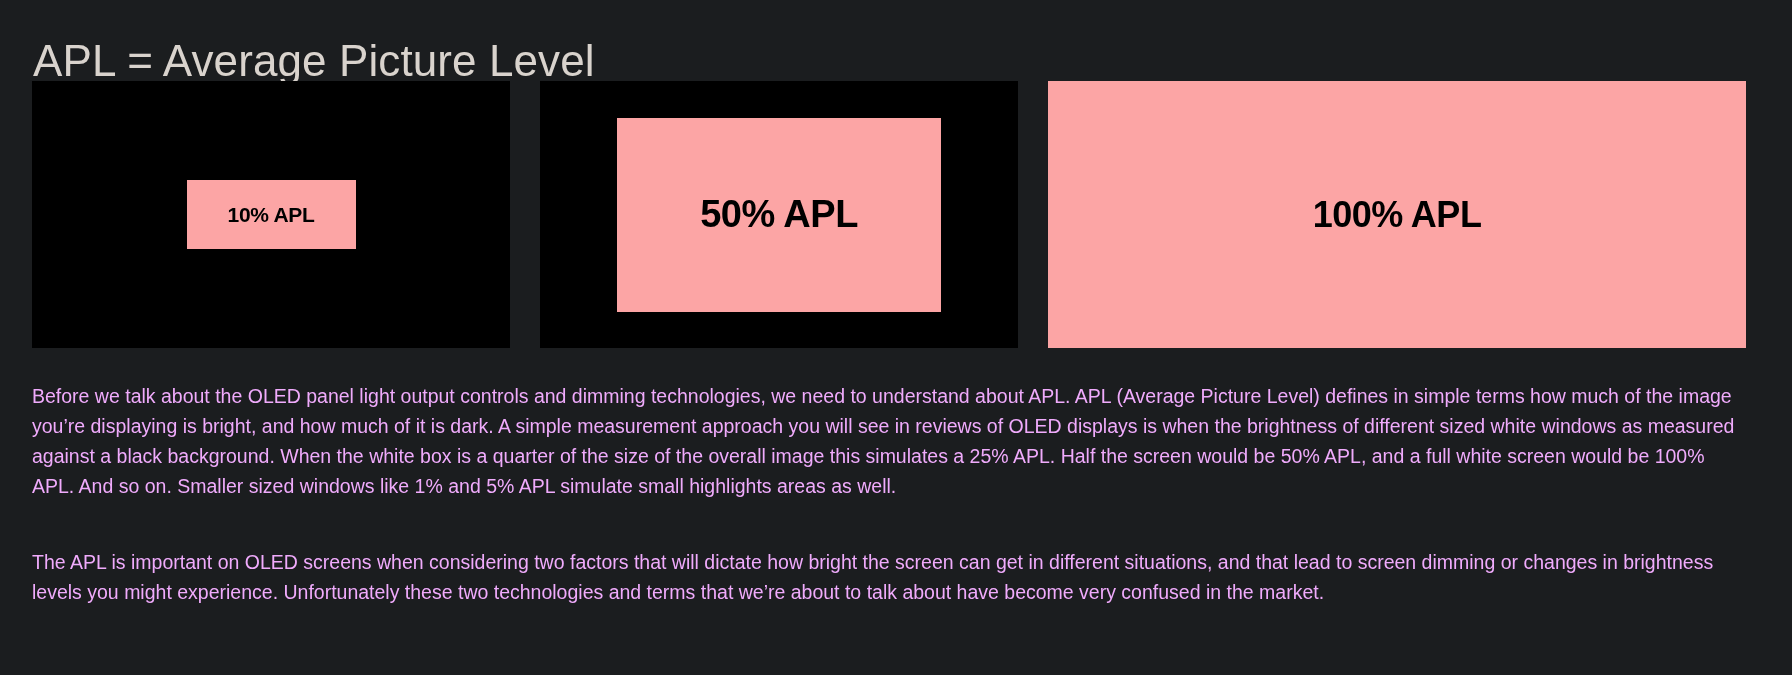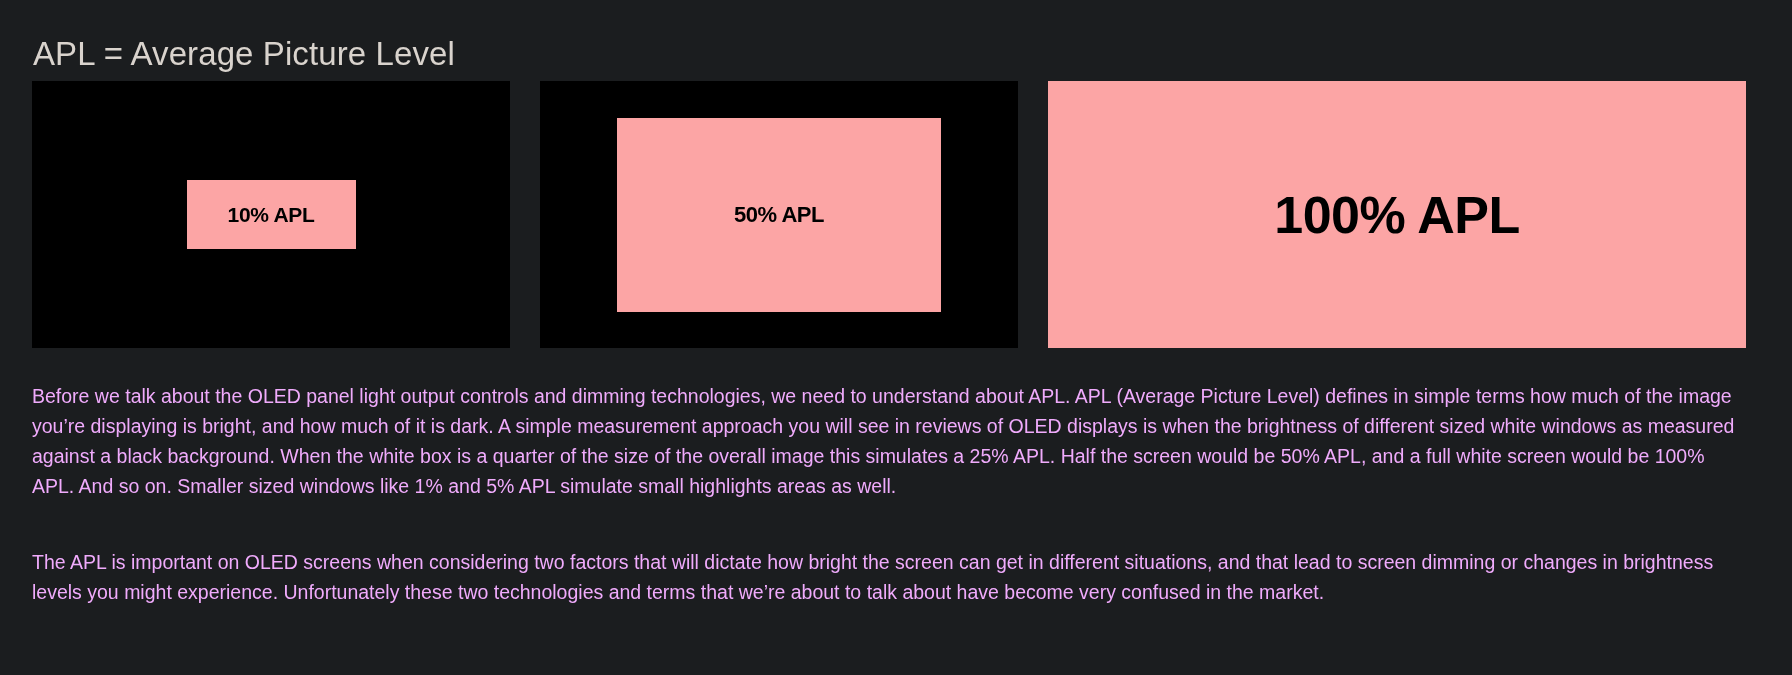--- a/index.html
+++ b/index.html
@@ -21,21 +21,21 @@
     height: 675px;
     background: #1b1d1f;
     box-sizing: border-box;
     padding: 0;
   }
 
   .heading {
     position: absolute;
     left: 33px;
     top: 8px;
-    font-size: 33px;
+    font-size: 44px;
     font-weight: 400;
     letter-spacing: 0.1px;
     color: #d9d3cd;
     line-height: 48px;
     white-space: nowrap;
   }
 
   .figure-row {
     position: absolute;
     left: 32px;
@@ -72,28 +72,28 @@
   .apl-panel.p1 .apl-window {
     width: 169px;
     height: 69px;
     font-size: 21px;
     letter-spacing: -0.3px;
   }
 
   .apl-panel.p2 .apl-window {
     width: 324px;
     height: 194px;
-    font-size: 22px;
+    font-size: 38px;
     letter-spacing: -0.5px;
   }
 
   .apl-panel.p3 .apl-window {
     width: 100%;
     height: 100%;
-    font-size: 52px;
+    font-size: 36px;
     letter-spacing: -0.5px;
   }
 
   .body-copy {
     position: absolute;
     left: 32px;
     top: 381px;
     width: 1715px;
     font-size: 19.5px;
     line-height: 30px;

